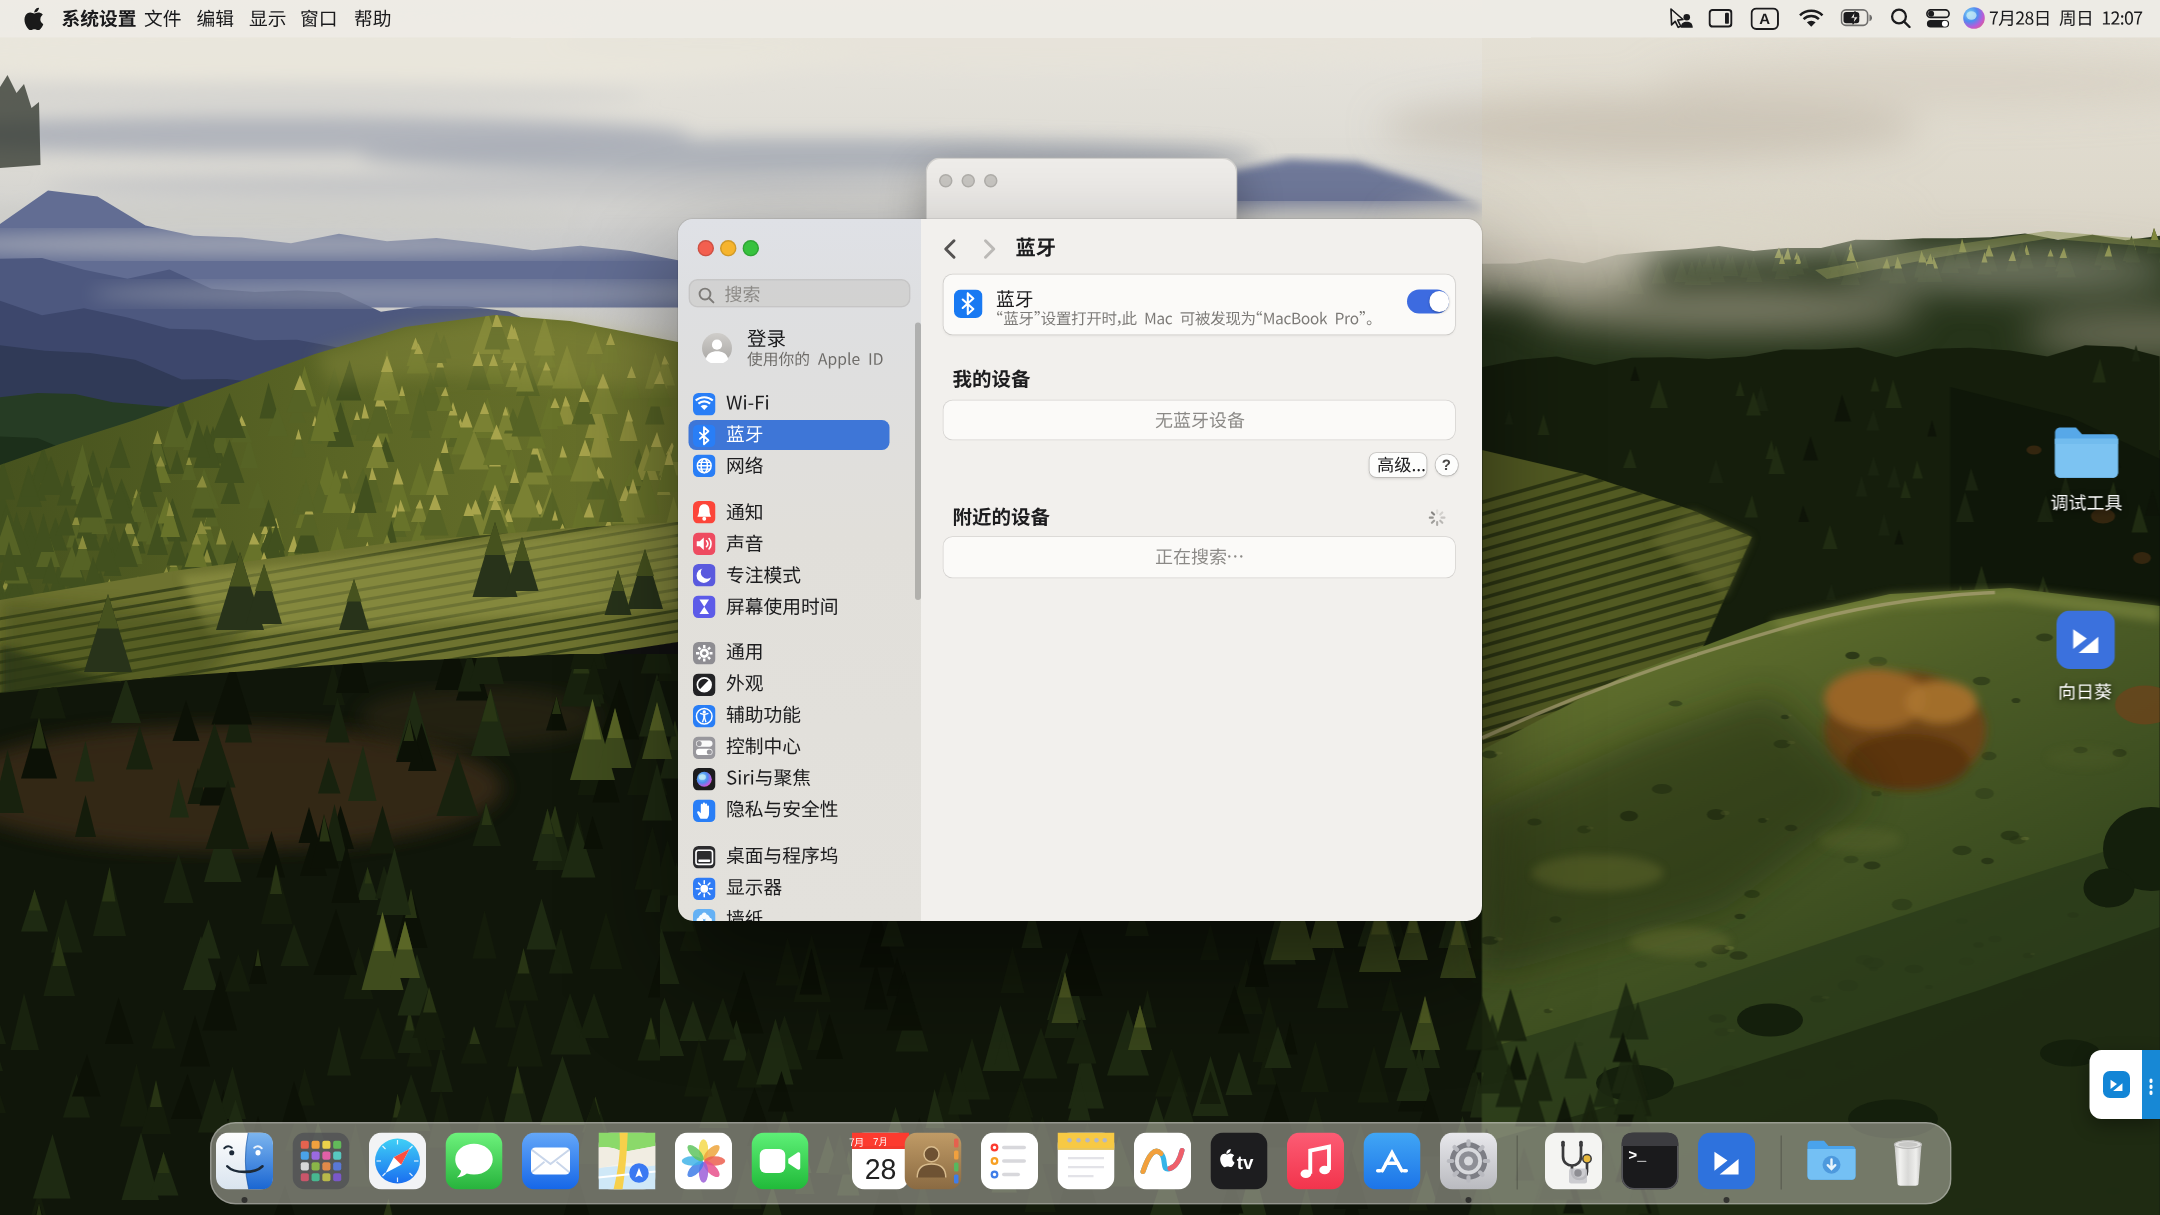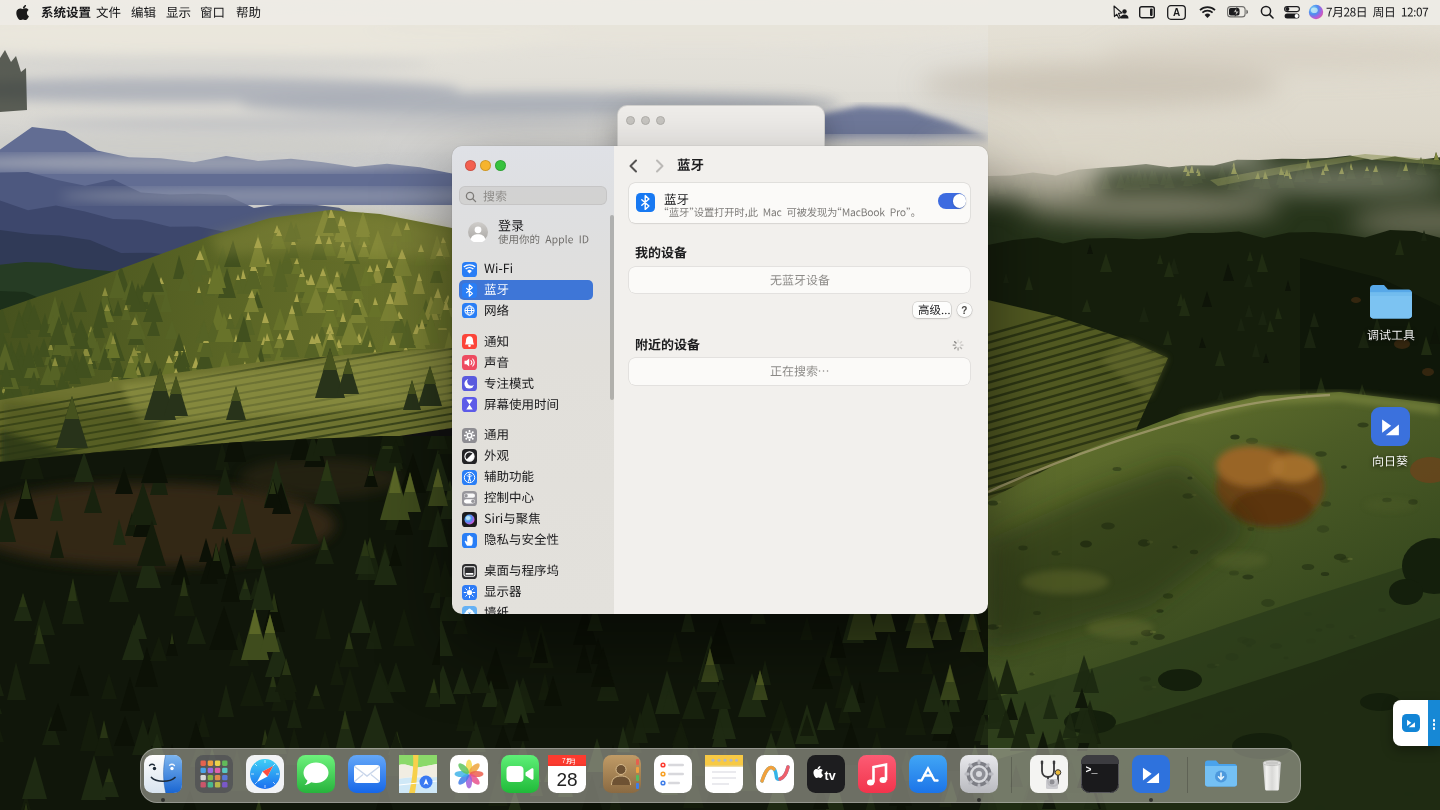--- a/index.html
+++ b/index.html
@@ -1996,21 +1996,21 @@
       <rect width="38" height="38" rx="8.5" fill="url(#ftg)"></rect>
       <defs>
         <linearGradient id="ftg" x1="0" y1="0" x2="0" y2="1">
           <stop offset="0" stop-color="#5ef077"></stop>
           <stop offset="1" stop-color="#20ba39"></stop>
         </linearGradient>
       </defs>
 <rect x="5.5" y="11" width="17" height="16" rx="4" fill="#fff"></rect>
 <path d="M24.5 17.5 L30.5 13.5 C31.5 12.8 32.5 13.3 32.5 14.5 L32.5 23.5 C32.5 24.7 31.5 25.2 30.5 24.5 L24.5 20.5 Z" fill="#fff"></path>
     </svg></div>
-<div class="abs" style="left:548px;top:755px;width:21px;height:38px;z-index:51"><svg width="38" height="38" viewBox="0 0 38 38">
+<div class="abs" style="left:568px;top:755px;width:21px;height:38px;z-index:51"><svg width="38" height="38" viewBox="0 0 38 38">
       <rect width="38" height="38" rx="8.5" fill="#fff"></rect>
       <path d="M0 0 L38 0 L38 11 L0 11 Z" fill="#fc3b2f"></path>
 <rect y="9" width="38" height="2" fill="rgba(0,0,0,0.04)"></rect>
 <text x="19" y="8.2" font-size="6.5" fill="#fff" font-family="Liberation Sans" text-anchor="middle">7月</text>
 <text x="19" y="31" font-size="19" fill="#222" font-family="Liberation Sans" text-anchor="middle" font-weight="300">28</text>
     </svg></div>
 <div class="abs" style="left:603px;top:755px;width:38px;height:38px;z-index:51"><svg width="38" height="38" viewBox="0 0 38 38">
 <defs>
         <linearGradient id="cbg" x1="0" y1="0" x2="0" y2="1">
           <stop offset="0" stop-color="#c09b66"></stop>

